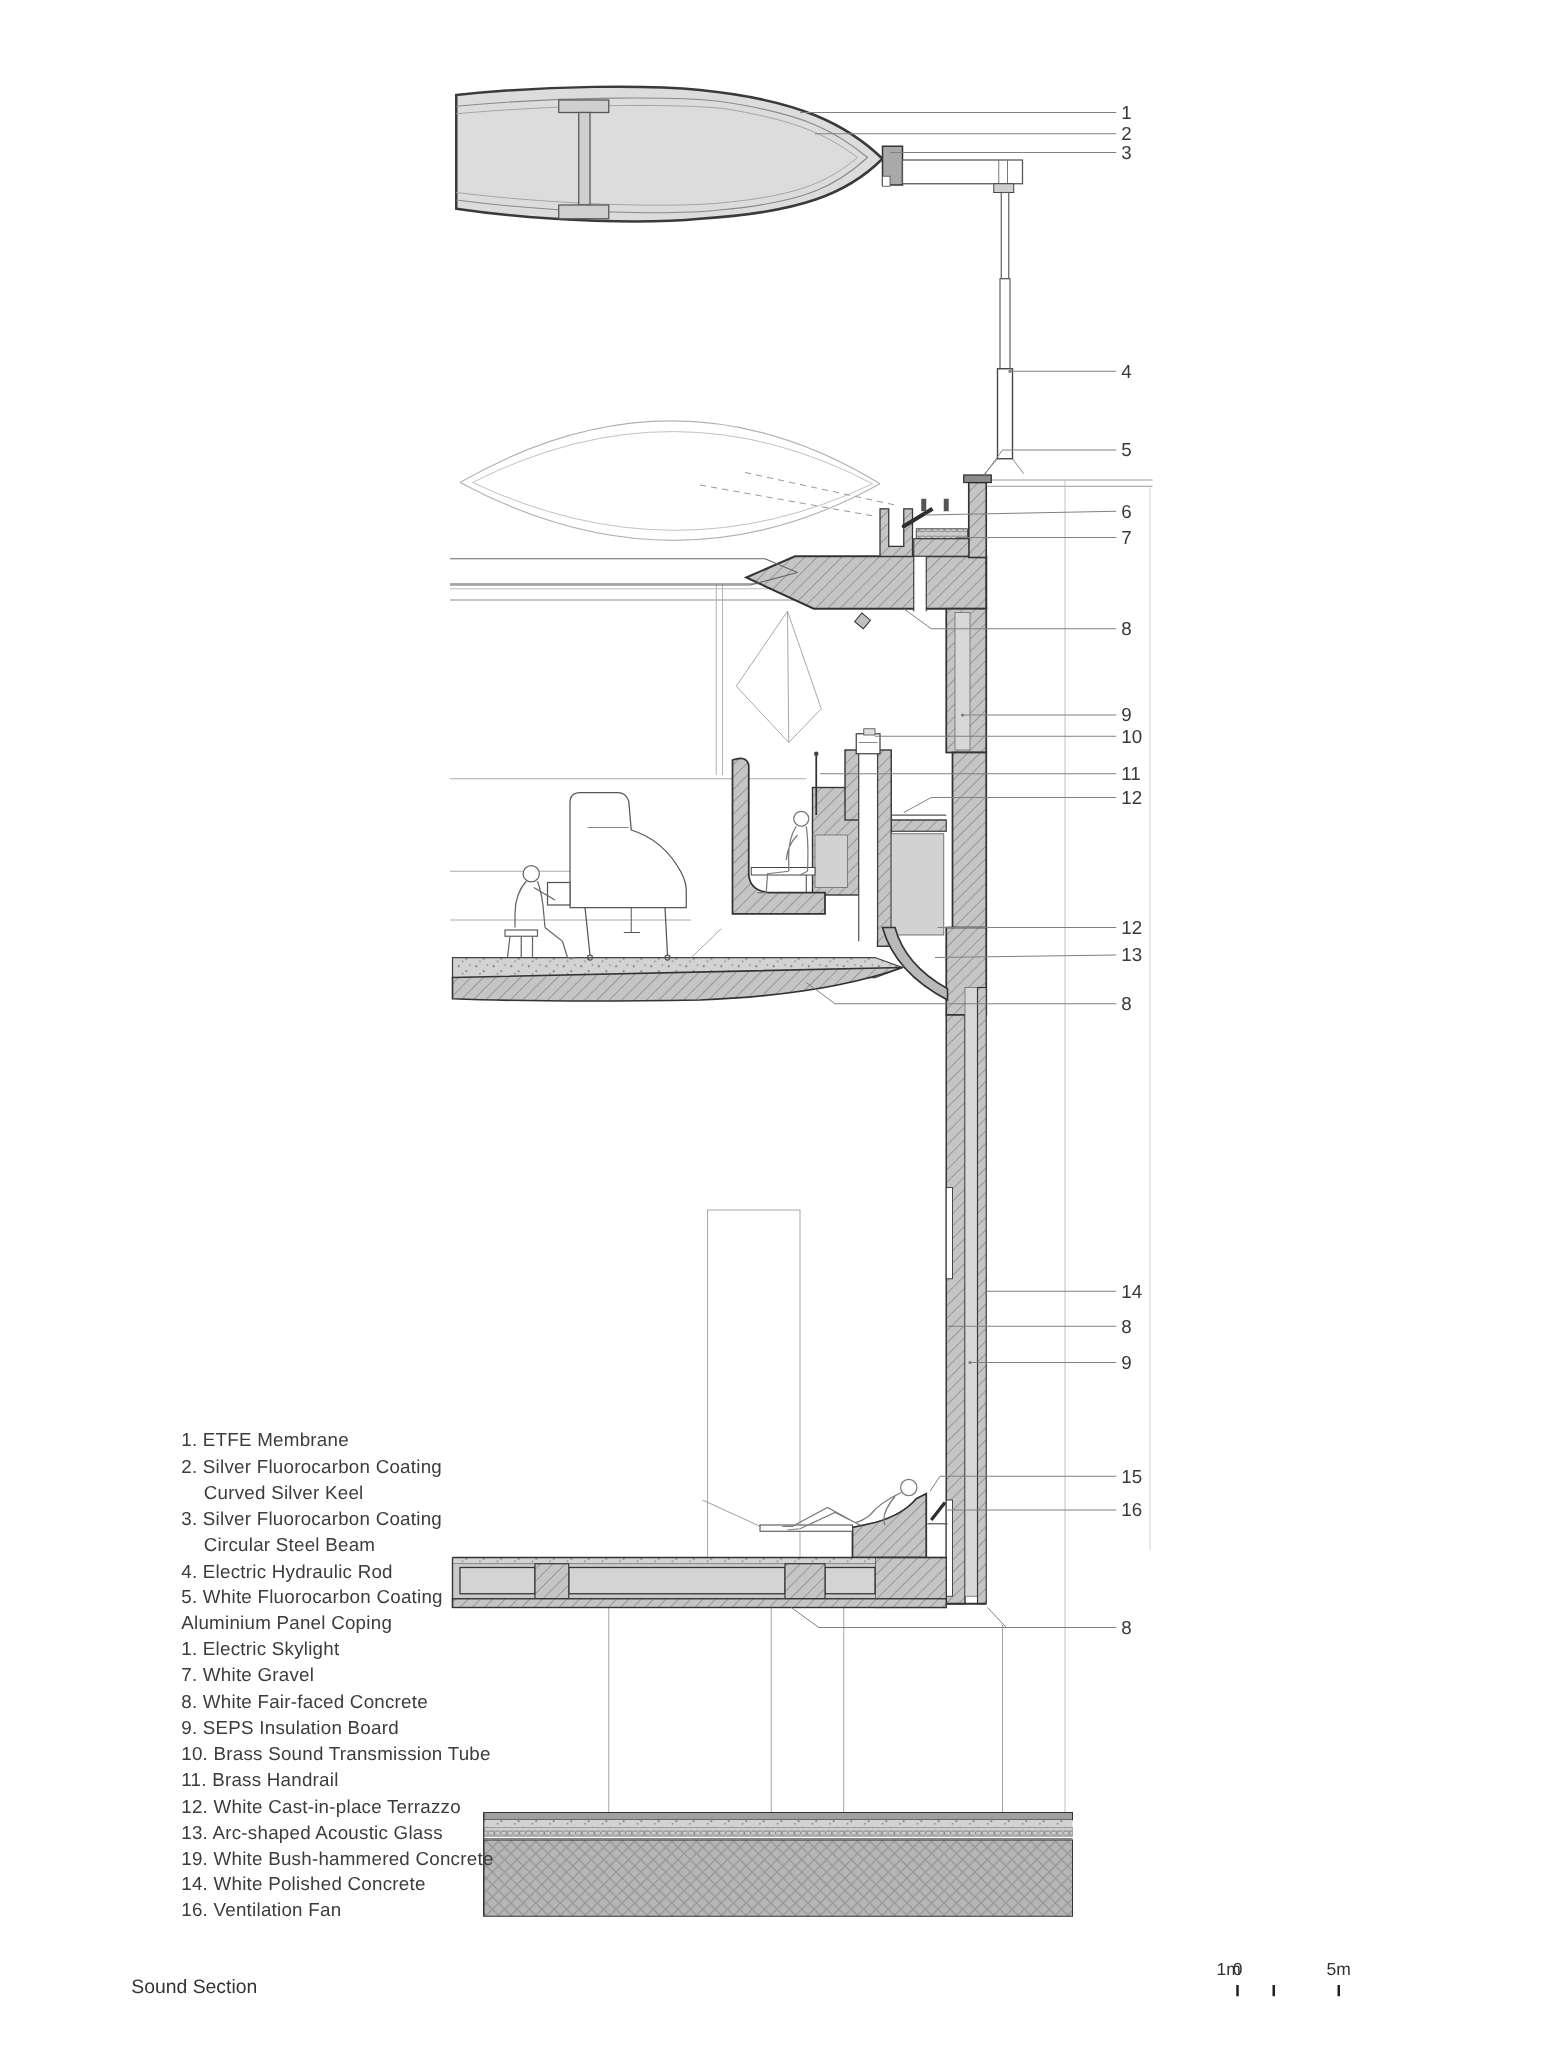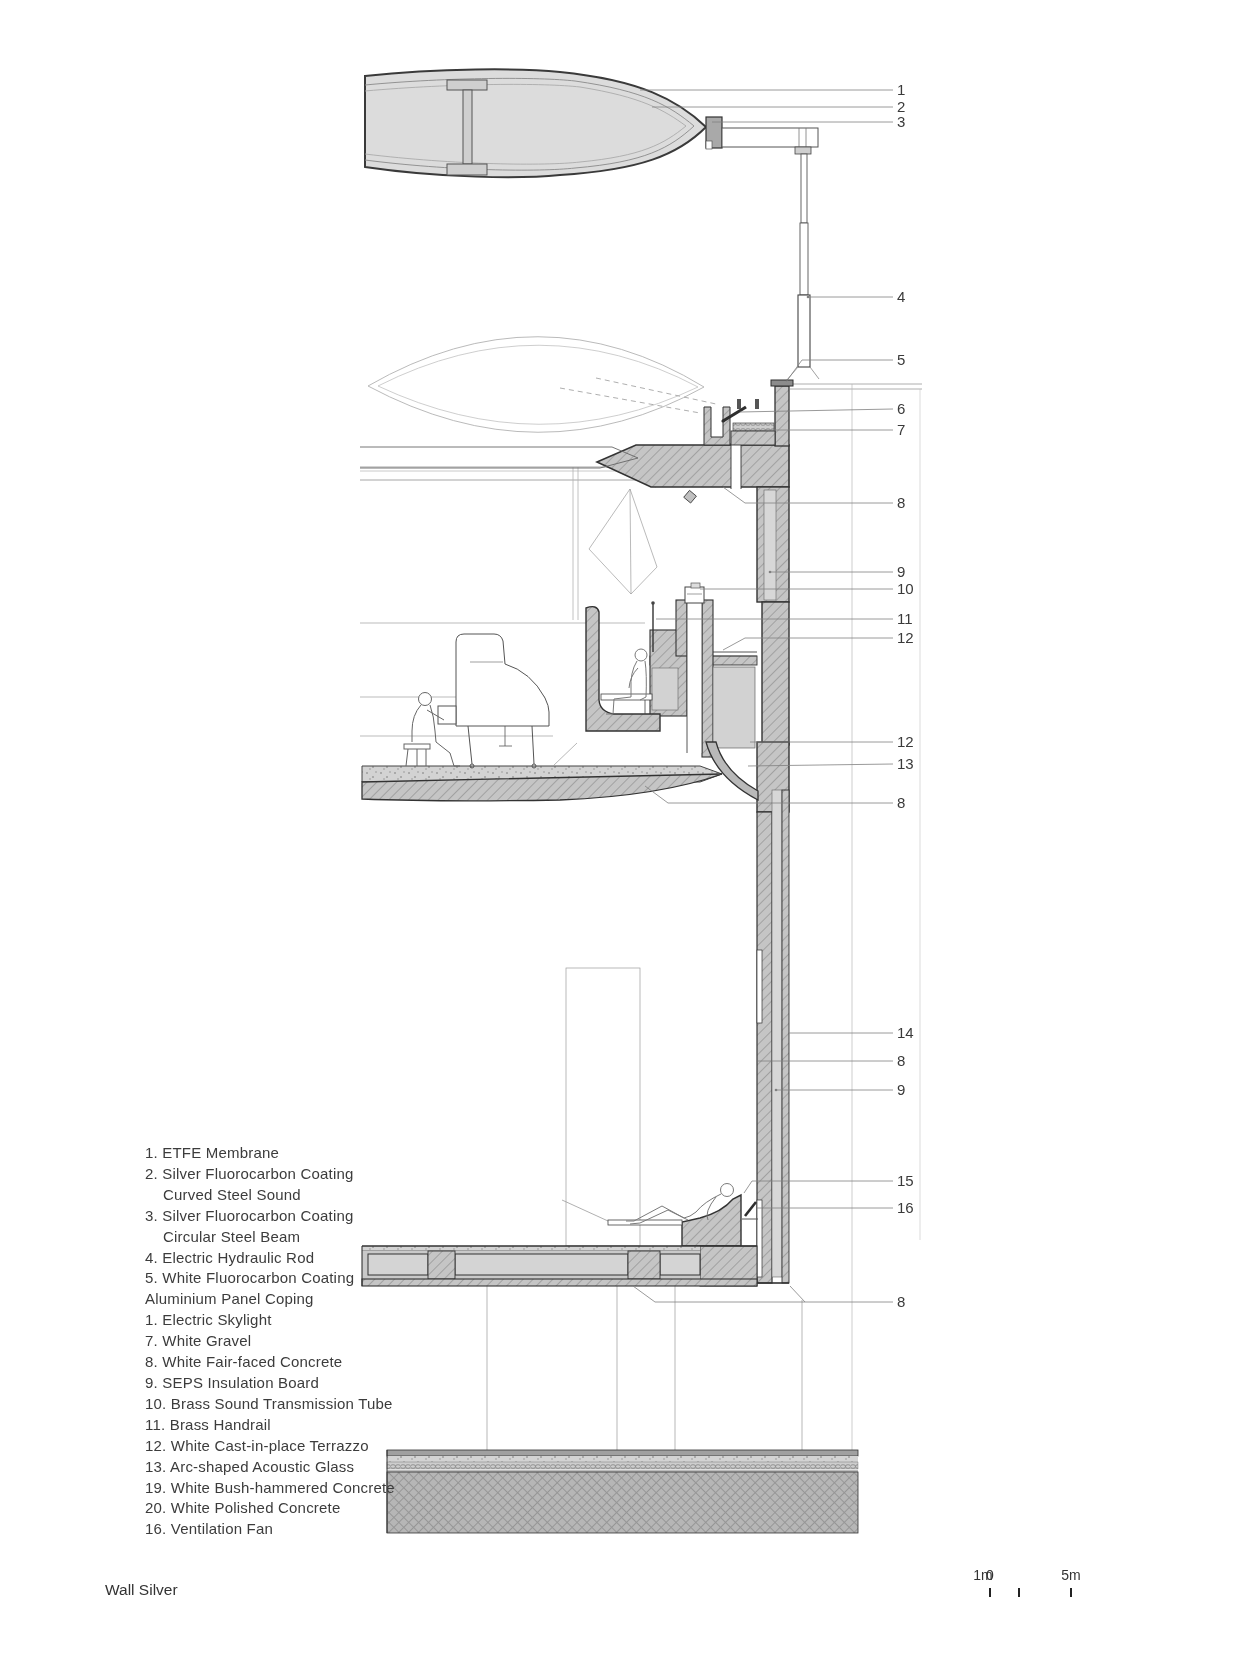--- a/index.html
+++ b/index.html
@@ -305,40 +305,40 @@
         <text x="897" y="1095" font-size="15" fill="#3a3a3a">9</text>
         <text x="897" y="1186" font-size="15" fill="#3a3a3a">15</text>
         <text x="897" y="1213" font-size="15" fill="#3a3a3a">16</text>
         <text x="897" y="1307" font-size="15" fill="#3a3a3a">8</text>
       </g>
 </svg>
 
 <div class="legend" id="legend">
       <div class="">1. ETFE Membrane</div>
       <div class="">2. Silver Fluorocarbon Coating</div>
-      <div class="ind">Curved Steel Sound</div>
+      <div class="ind">Curved Silver Keel</div>
       <div class="">3. Silver Fluorocarbon Coating</div>
       <div class="ind">Circular Steel Beam</div>
       <div class="">4. Electric Hydraulic Rod</div>
       <div class="">5. White Fluorocarbon Coating</div>
       <div class="">Aluminium Panel Coping</div>
       <div class="">1. Electric Skylight</div>
       <div class="">7. White Gravel</div>
       <div class="">8. White Fair-faced Concrete</div>
       <div class="">9. SEPS Insulation Board</div>
       <div class="">10. Brass Sound Transmission Tube</div>
       <div class="">11. Brass Handrail</div>
       <div class="">12. White Cast-in-place Terrazzo</div>
       <div class="">13. Arc-shaped Acoustic Glass</div>
       <div class="">19. White Bush-hammered Concrete</div>
-      <div class="">20. White Polished Concrete</div>
+      <div class="">14. White Polished Concrete</div>
       <div class="">16. Ventilation Fan</div>
     </div>
 
-<div class="title">Wall Silver</div>
+<div class="title">Sound Section</div>
 
 <div class="scalebar" id="scalebar">
       <span style="left: 990px; top: 1567px;">0</span>
       <i style="left: 989px; top: 1588px;"></i>
       <span style="left: 983px; top: 1567px;">1m</span>
       <i style="left: 1018px; top: 1588px;"></i>
       <span style="left: 1071px; top: 1567px;">5m</span>
       <i style="left: 1070px; top: 1588px;"></i>
     </div>
 

